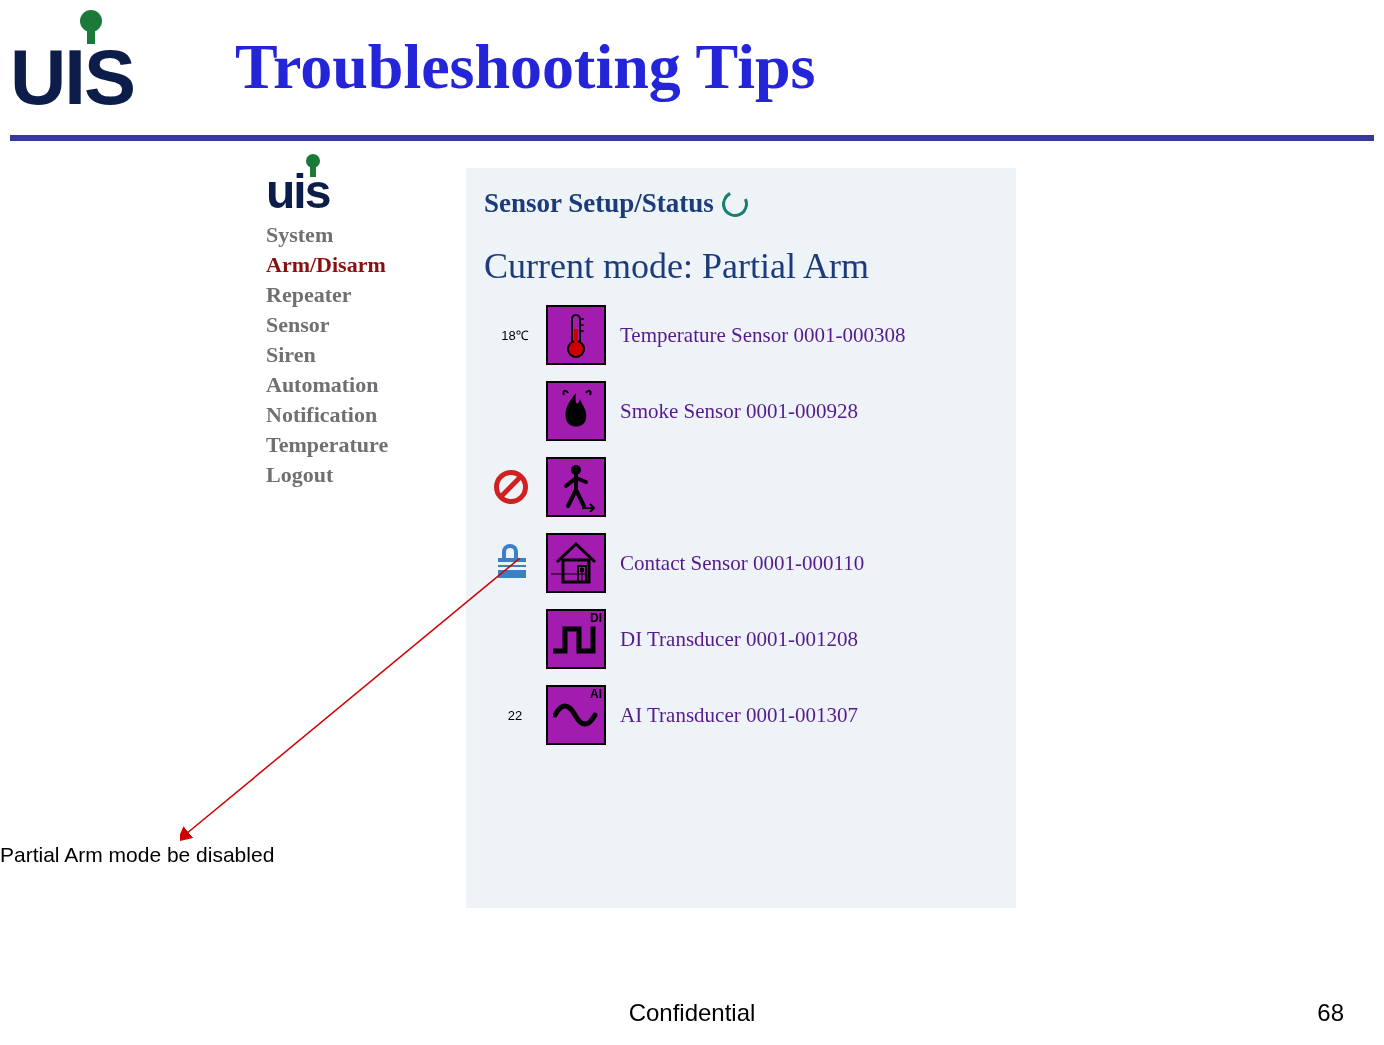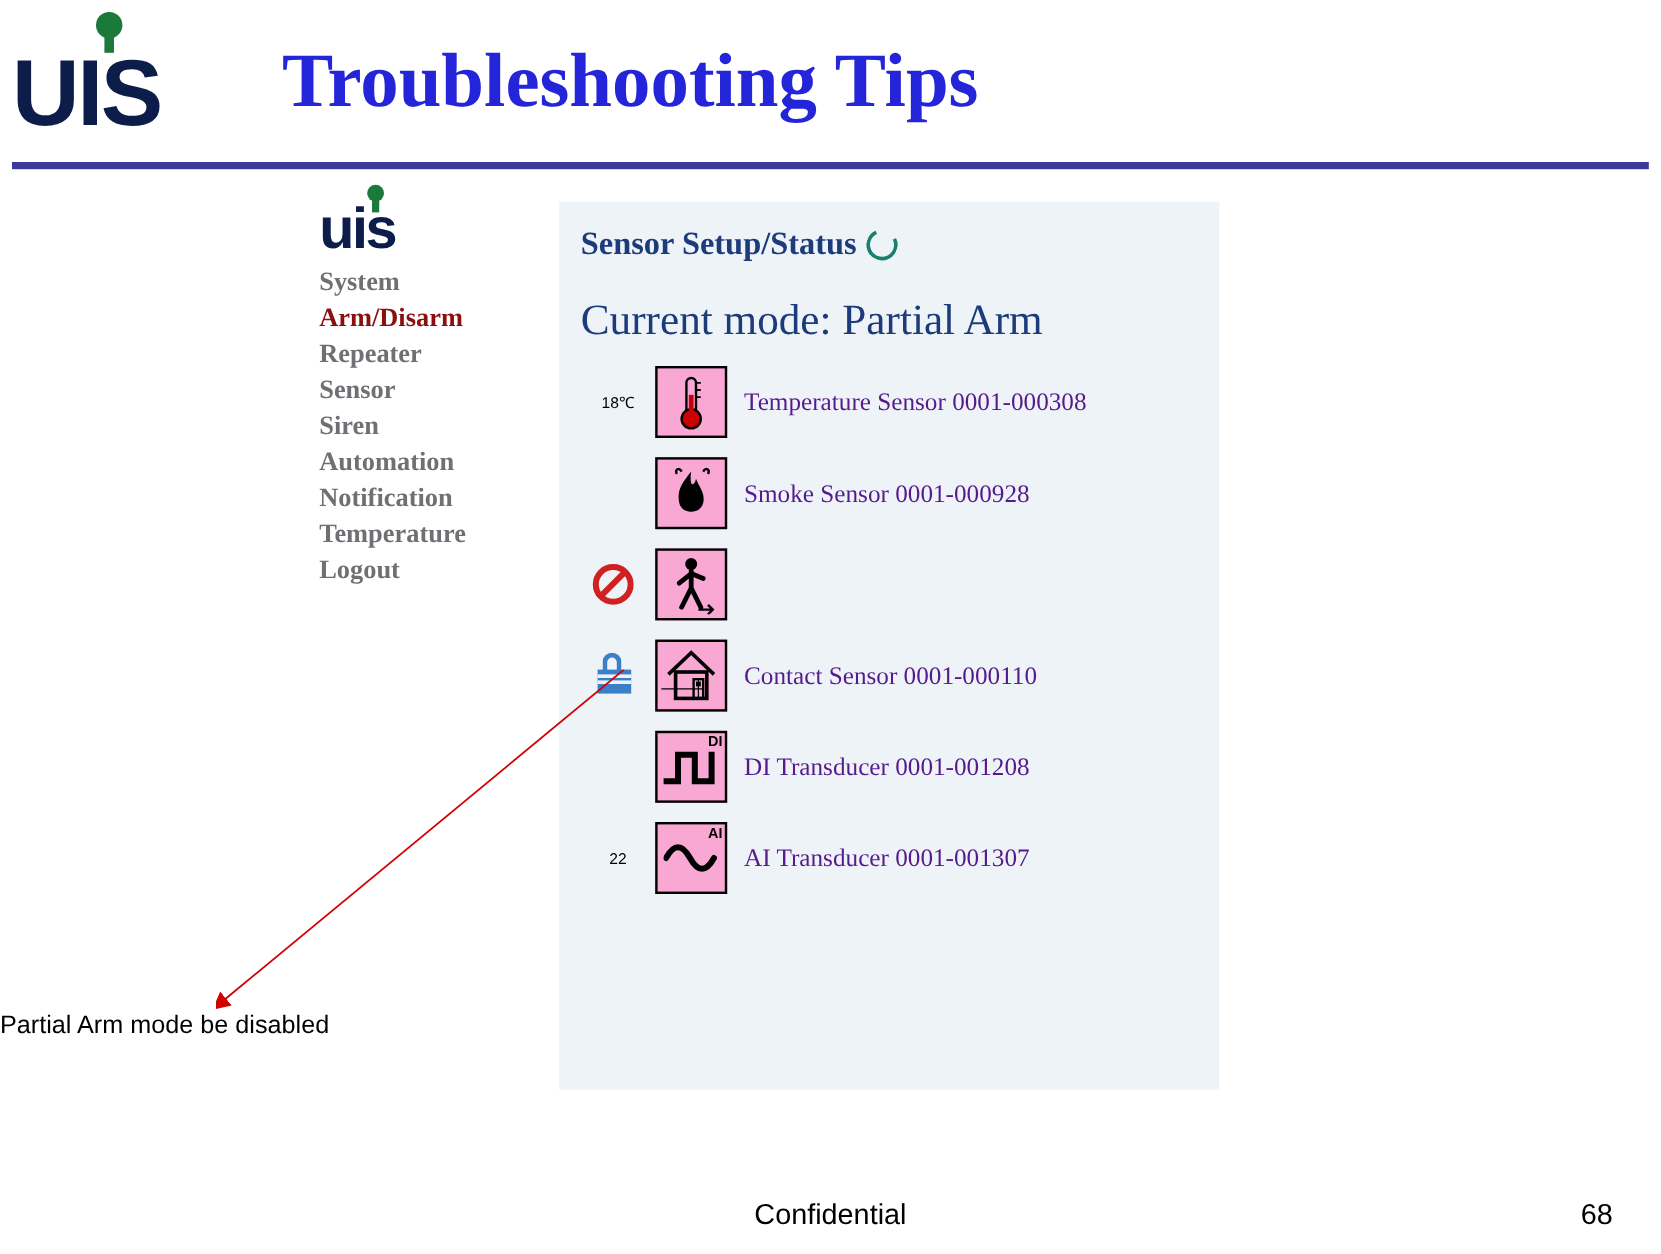--- a/index.html
+++ b/index.html
@@ -157,21 +157,21 @@
     width: 62px;
     font-family: Arial, sans-serif;
     font-size: 13px;
     color: #000;
     text-align: center;
   }
   .icon-box {
     width: 56px;
     height: 56px;
     border: 2px solid #000;
-    background: #f9a8d4;
+    background: #a21caf;
     margin-right: 14px;
     display: flex;
     align-items: center;
     justify-content: center;
     flex-shrink: 0;
     position: relative;
   }
   .sensor-link {
     font-family: "Times New Roman", serif;
     font-size: 21px;

